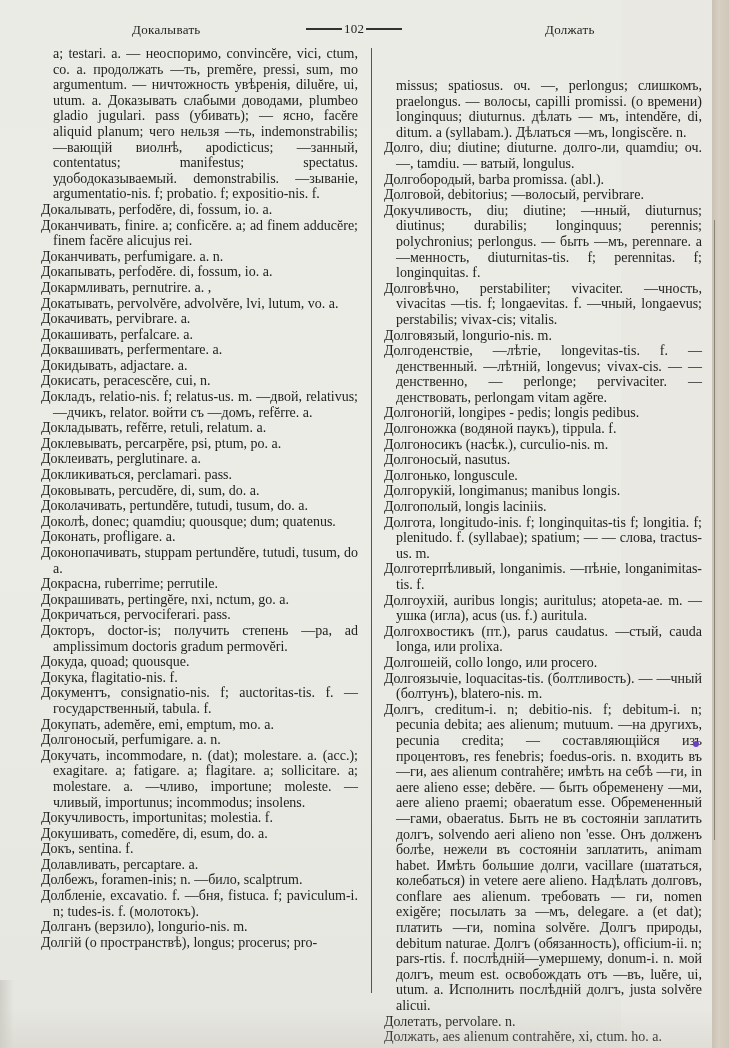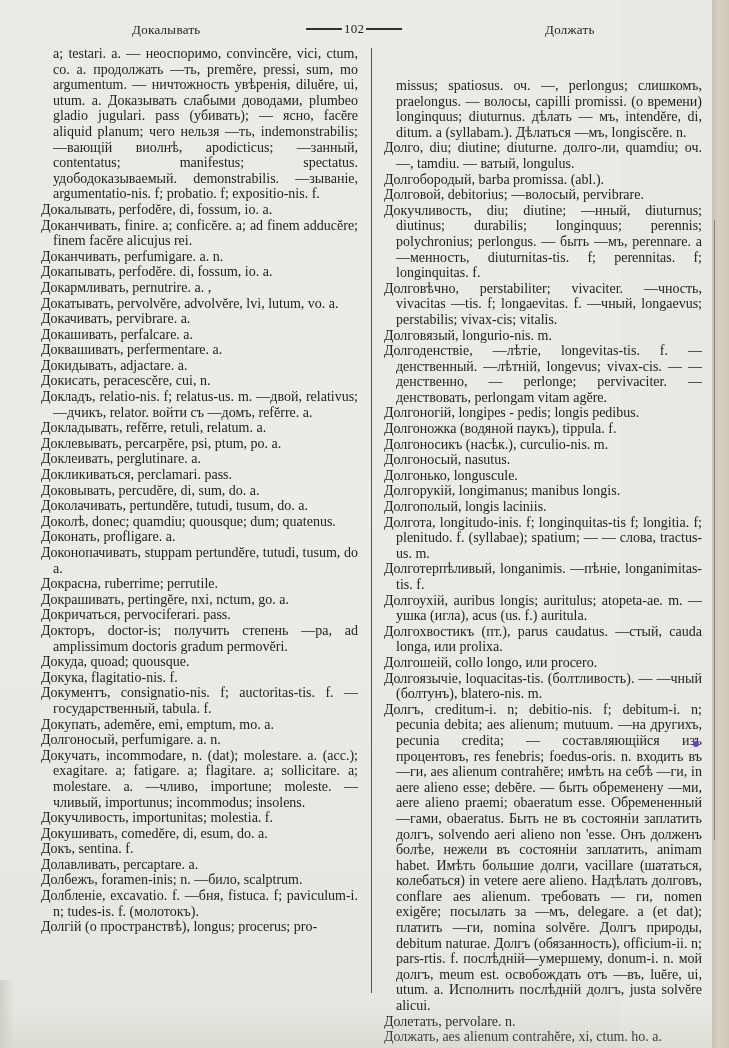--- a/index.html
+++ b/index.html
@@ -104,20 +104,21 @@
       <p class="entry"><span class="hw">Документъ</span><span>, </span><span>consignatio-nis. f; auctoritas-tis. f. — государственный, tabula. f.</span></p>
       <p class="entry"><span class="hw">Докупать</span><span>, </span><span>ademĕre, emi, emptum, mo. a.</span></p>
       <p class="entry"><span class="hw">Долгоносый</span><span>, </span><span>perfumigare. a. n.</span></p>
       <p class="entry"><span class="hw">Докучать</span><span>, </span><span>incommodare, n. (dat); molestare. a. (acc.); exagitare. a; fatigare. a; flagitare. a; sollicitare. a; molestare. a. —чливо, importune; moleste. —чливый, importunus; incommodus; insolens.</span></p>
       <p class="entry"><span class="hw">Докучливость</span><span>, </span><span>importunitas; molestia. f.</span></p>
       <p class="entry"><span class="hw">Докушивать</span><span>, </span><span>comedĕre, di, esum, do. a.</span></p>
       <p class="entry"><span class="hw">Докъ</span><span>, </span><span>sentina. f.</span></p>
       <p class="entry"><span class="hw">Долавливать</span><span>, </span><span>percaptare. a.</span></p>
       <p class="entry"><span class="hw">Долбежъ</span><span>, </span><span>foramen-inis; n. —било, scalptrum.</span></p>
       <p class="entry"><span class="hw">Долбленіе</span><span>, </span><span>excavatio. f. —бня, fistuca. f; paviculum-i. n; tudes-is. f. (молотокъ).</span></p>
+      <p class="entry"><span class="hw">Долганъ</span><span> </span><span>(верзило), longurio-nis. m.</span></p>
       <p class="entry"><span class="hw">Долгій</span><span> </span><span>(о пространствѣ), longus; procerus; pro-</span></p>
     </div>
   <div class="divider"></div>
   <div class="column col-right" id="col-right">
       <p class="entry cont"><span>missus; spatiosus. оч. —, perlongus; слишкомъ, praelongus. — волосы, capilli promissi. (о времени) longinquus; diuturnus. дѣлать — мъ, intendĕre, di, ditum. a (syllabam.). Дѣлаться —мъ, longiscĕre. n.</span></p>
       <p class="entry"><span class="hw">Долго</span><span>, </span><span>diu; diutine; diuturne. долго-ли, quamdiu; оч. —, tamdiu. — ватый, longulus.</span></p>
       <p class="entry"><span class="hw">Долгобородый</span><span>, </span><span>barba promissa. (abl.).</span></p>
       <p class="entry"><span class="hw">Долговой</span><span>, </span><span>debitorius; —волосый, pervibrare.</span></p>
       <p class="entry"><span class="hw">Докучливость</span><span>, </span><span>diu; diutine; —нный, diuturnus; diutinus; durabilis; longinquus; perennis; polychronius; perlongus. — быть —мъ, perennare. a —менность, diuturnitas-tis. f; perennitas. f; longinquitas. f.</span></p>
       <p class="entry"><span class="hw">Долговѣчно</span><span>, </span><span>perstabiliter; vivaciter. —чность, vivacitas —tis. f; longaevitas. f. —чный, longaevus; perstabilis; vivax-cis; vitalis.</span></p>

